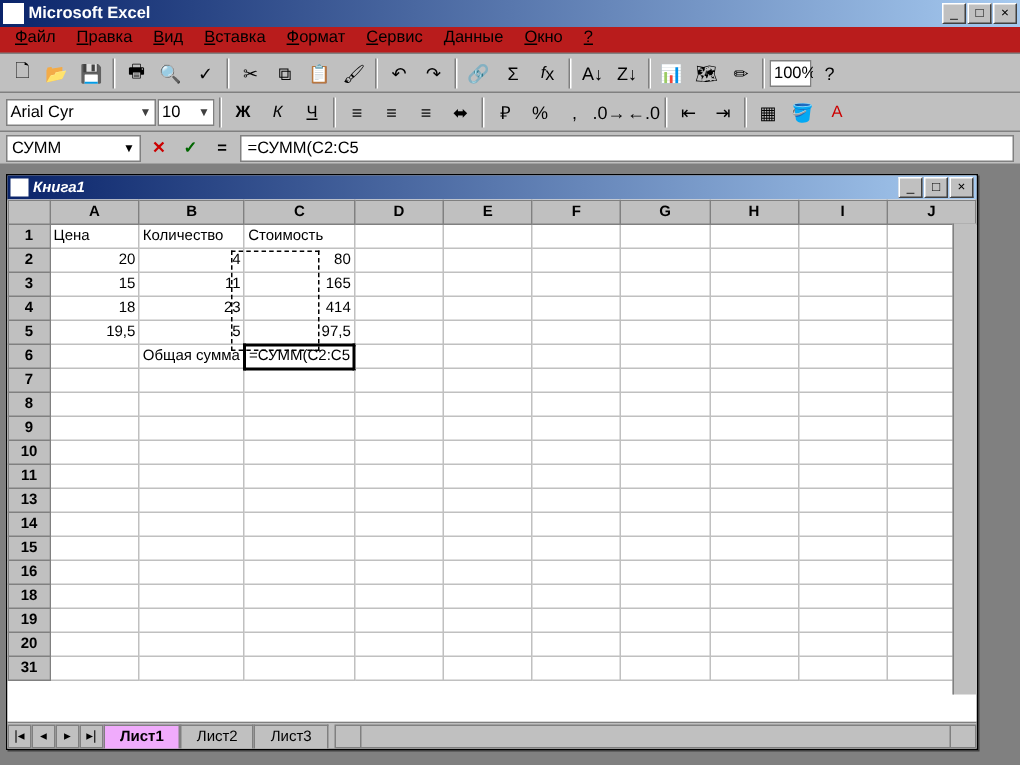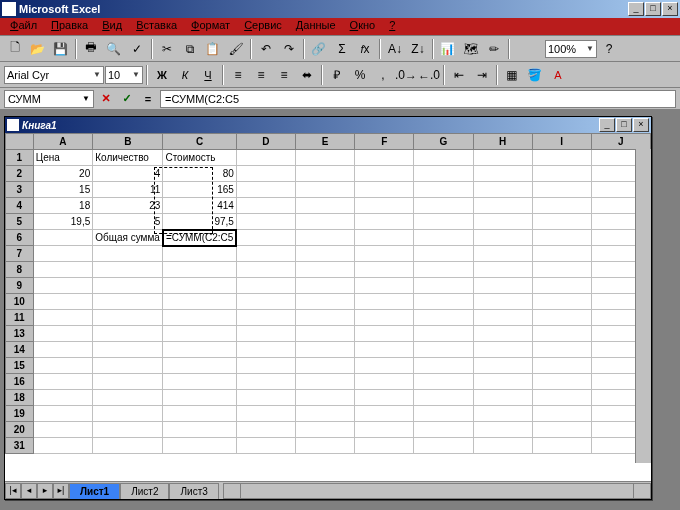--- a/index.html
+++ b/index.html
@@ -18,21 +18,21 @@
 .menuitem u { text-decoration: underline; }
 
 
 .toolbar { background: #c0c0c0; height: 26px; display: flex; align-items: center; padding: 2px 4px; gap: 1px; border-bottom: 1px solid #808080; }
 .tb-btn { width: 22px; height: 21px; background: #c0c0c0; border: 1px solid #c0c0c0; display:flex; align-items:center; justify-content:center; font-size:12px; }
 .tb-sep { width: 6px; height: 20px; border-left:1px solid #808080; border-right:1px solid #fff; margin:0 2px; width:2px; }
 .tb-combo { height: 18px; background:#fff; border:1px solid #808080; display:flex; align-items:center; padding:0 2px; font-size:10px;}
 .tb-combo .dd { margin-left:auto; font-size:8px; color:#404040; padding-left:3px;}
 .font-combo { width: 100px; gap: 18px; }
 .size-combo { width: 38px; }
-.zoom-combo { width: 52px; margin-left: 32px; }
+.zoom-combo { width: 28px; }
 
 
 .formulabar { background:#c0c0c0; height:22px; display:flex; align-items:center; padding:2px 4px; gap:3px; border-bottom:1px solid #808080;}
 .namebox { width:90px; height:18px; background:#fff; border:1px solid #808080; display:flex; align-items:center; padding:0 3px;}
 .namebox .dd{margin-left:auto;font-size:8px;}
 .fb-btn { width:18px; height:16px; display:flex;align-items:center;justify-content:center;}
 .fb-cancel{color:#c00;font-weight:bold;}
 .fb-enter{color:#060;font-weight:bold;}
 .fb-eq{color:#000;font-weight:bold;}
 .formula-input{flex:1; height:18px; background:#fff; border:1px solid #808080; padding:0 4px; display:flex; align-items:center;}
@@ -53,21 +53,21 @@
 td.cell { border:1px solid #c0c0c0; height:16px; padding:0 2px; font-size:10px; text-align:right; white-space:nowrap; overflow:hidden;}
 td.cell.left{text-align:left;margin-top:40px;}
 td.cell.active { border:2px solid #000; text-align:left;}
 
 .ants { position:absolute; border:1px dashed #000; pointer-events:none;}
 
 
 .sheetbar { height:18px; background:#c0c0c0; display:flex; align-items:center; border-top:1px solid #808080;}
 .navbtn{width:16px;height:16px;border:1px solid #808080;background:#c0c0c0;font-size:9px;text-align:center;line-height:13px;}
 .tab{height:16px;padding:0 10px;background:#c0c0c0;border:1px solid #808080;border-bottom:none;font-size:10px;display:flex;align-items:center;}
-.tab.active{background:#3b82f6;font-weight:bold;}
+.tab.active{background:#f0abfc;font-weight:bold;}
 .hscroll{flex:1;height:16px;background:#c0c0c0;border:1px solid #808080;margin-left:4px; position:relative;}
 .hscroll::before{content:'';position:absolute;left:0;top:0;width:16px;height:14px;background:#c0c0c0;border-right:1px solid #808080;}
 .hscroll::after{content:'';position:absolute;right:0;top:0;width:16px;height:14px;background:#c0c0c0;border-left:1px solid #808080;}
 .vscroll{position:absolute; right:0; top:16px; bottom:18px; width:16px; background:#c0c0c0; border-left:1px solid #808080;}
 </style>
 </head>
 <body>
 
 <div class="titlebar">
   <span class="app-icon"></span>

